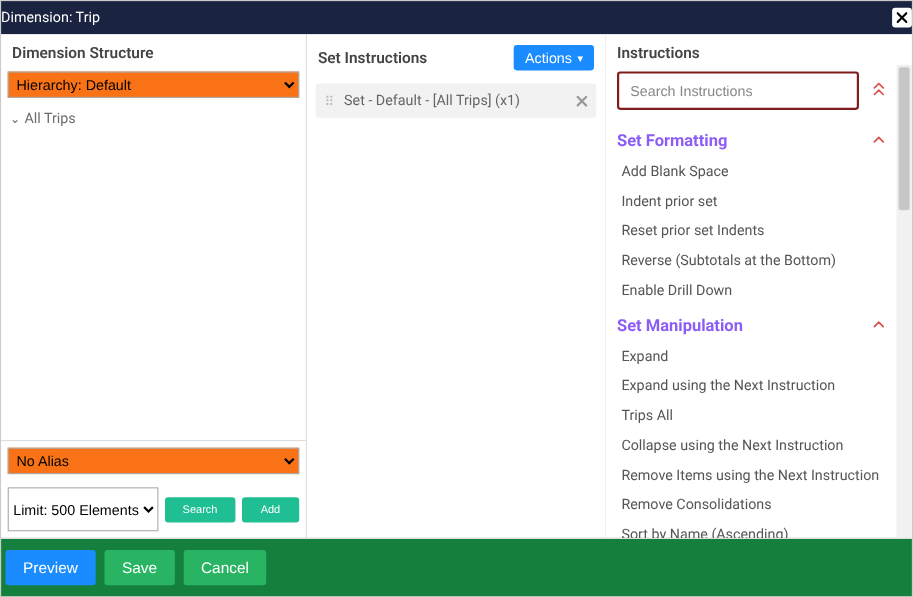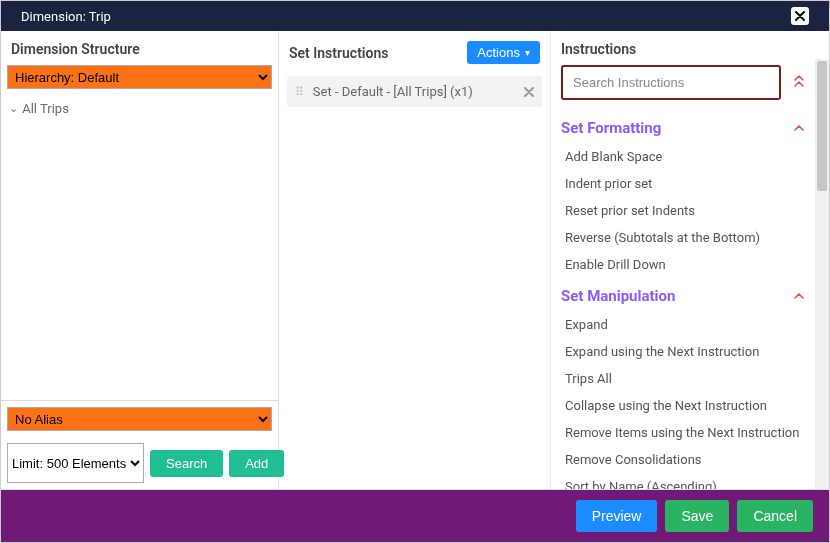--- a/index.html
+++ b/index.html
@@ -20,21 +20,21 @@
     display: flex;
     flex-direction: column;
     background: #fff;
   }
   .titlebar {
     background: #1a2340;
     color: #fff;
     display: flex;
     align-items: center;
     justify-content: space-between;
-    padding: 6px 20px;
+    padding: 6px 0;
     font-size: 13px;
   }
   .titlebar .close-btn {
     background: #fff;
     color: #000;
     border-radius: 3px;
     width: 18px;
     height: 18px;
     display: flex;
     align-items: center;
@@ -111,21 +111,21 @@
   .btn-row {
     display: flex;
     gap: 6px;
     padding: 6px;
     align-items: center;
   }
   .btn {
     border: none;
     border-radius: 3px;
     padding: 6px 16px;
-    font-size: 13px;
+    font-size: 10px;
     cursor: pointer;
     color: #fff;
   }
   .btn-teal { background: #1fbf93; flex:1; }
   .btn-blue { background: #1a8cff; }
   .btn-green { background: #28b463; }
   .actions-btn {
     background: #1a8cff;
     color: #fff;
     border: none;
@@ -198,25 +198,24 @@
     align-items: center;
   }
   .inst-item {
     padding: 6px 10px 6px 14px;
     color: #555;
     font-size: 13px;
     cursor: pointer;
   }
   .footer {
     border-top: 1px solid #ddd;
-    padding: 10px 16px;
-    display: flex;
-    justify-content: flex-end;
+    padding: 10px 4px;
+    display: flex;
     gap: 8px;
-    background: #701a75;
+    background: #15803d;
   }
   .footer .btn { padding: 8px 16px; font-size: 14px; }
   .scrollbar-fake {
     position: absolute;
     right: 0;
     top: 28px;
     width: 14px;
     height: 466px;
     background: #f1f1f1;
   }

